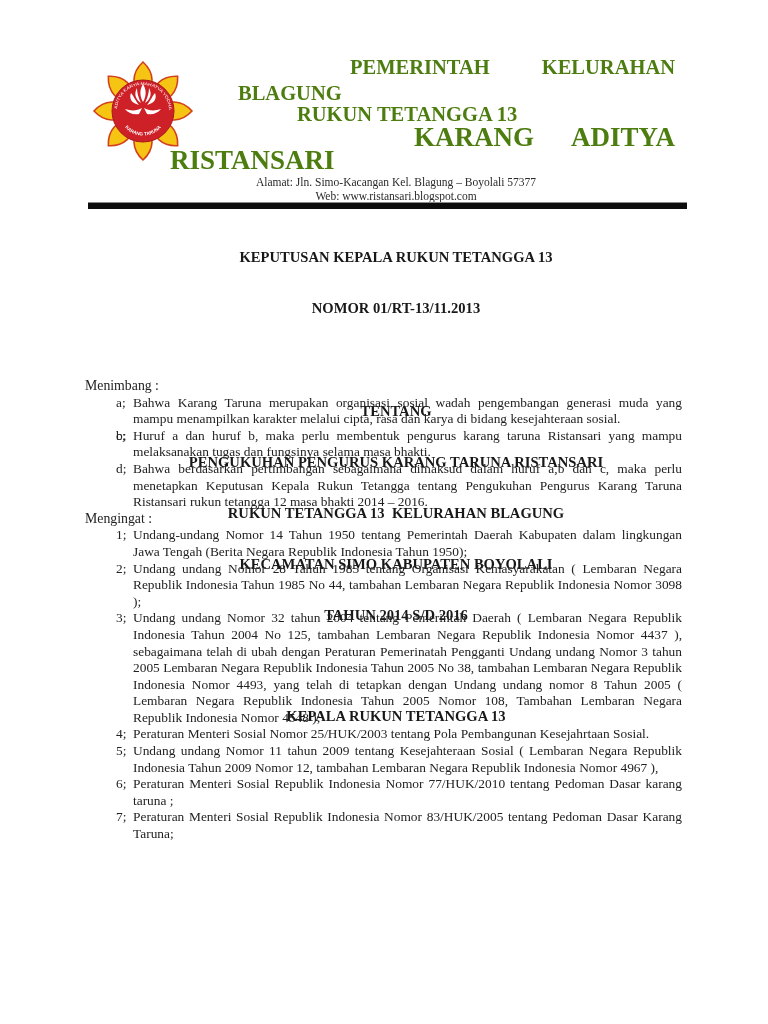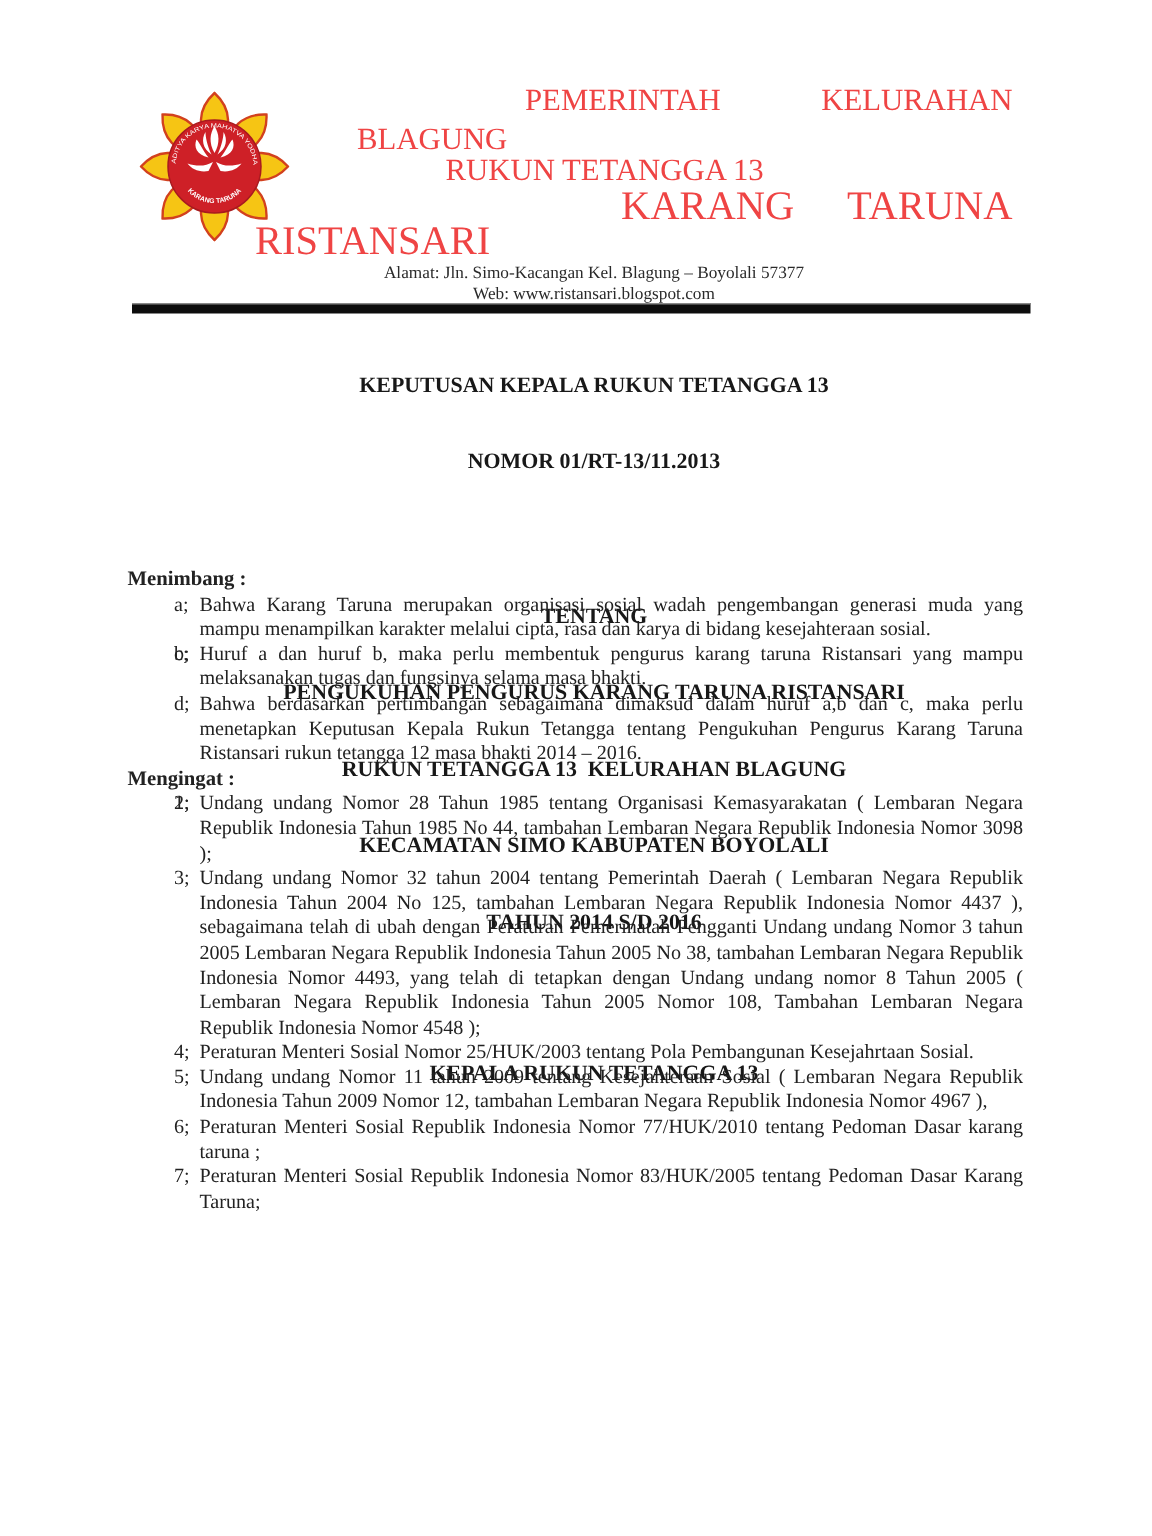--- a/index.html
+++ b/index.html
@@ -3,33 +3,33 @@
 <meta charset="utf-8">
 <style>
   html,body{margin:0;padding:0;}
   body{
     width:768px;height:1024px;background:#ffffff;position:relative;overflow:hidden;
     font-family:"Liberation Serif","DejaVu Serif",serif;color:#1c1c1c;
     -webkit-font-smoothing:antialiased;
   }
   .abs{position:absolute;}
   
-  .hline{font-weight:400;white-space:nowrap;color:#ef4444;}
+  .hline{font-weight:700;white-space:nowrap;color:#4d7c0f;}
   .sz1{font-size:20.5px;line-height:21px;}
   .sz2{font-size:27px;line-height:27px;}
   .spread{display:flex;justify-content:space-between;}
   .addr{left:0;right:0;text-align:center;font-size:11.5px;line-height:13.5px;color:#2a2a2a;transform:translateX(12px);}
   .rule{left:88px;top:202px;width:599px;height:6px;background:#0d0d0d;border-top:1.5px solid #8a8a8a;}
   
   .titleblock{top:215px;left:12px;width:768px;text-align:center;font-weight:700;
     font-size:14.6px;line-height:17px;color:#181818;white-space:pre-wrap;}
   .gap18{height:18px;} .gap16{height:16px;}
   
   .docbody{top:378px;left:85px;width:597px;font-size:13.4px;line-height:16.6px;color:#222;}
-  .sect-label{font-weight:700;font-size:13.8px;}
+  .sect-label{font-weight:400;font-size:13.8px;}
   .li{position:relative;padding-left:48px;text-align:justify;}
   .li .no{position:absolute;left:31px;top:0;text-align:left;}
   
   .emblem{left:93px;top:58px;width:100px;height:106px;}
 </style>
 </head>
 <body>
 
 <div>
 
@@ -69,21 +69,21 @@
   </svg>
 
   <div class="abs hline sz1 spread" style="left:350px;top:57px;width:325px;">
     <span>PEMERINTAH</span>
     <span>KELURAHAN</span>
   </div>
   <div class="abs hline sz1" style="left:238px;top:83px;">BLAGUNG</div>
   <div class="abs hline sz1" style="left:297px;top:104px;">RUKUN TETANGGA 13</div>
   <div class="abs hline sz2 spread" style="left:414px;top:124px;width:261px;gap:28px;">
     <span>KARANG</span>
-    <span>TARUNA</span>
+    <span>ADITYA</span>
   </div>
   <div class="abs hline sz2" style="left:170px;top:147px;">RISTANSARI</div>
 
   <div class="abs addr" style="top:176px;">Alamat: Jln. Simo-Kacangan Kel. Blagung – Boyolali 57377</div>
   <div class="abs addr" style="top:190px;">Web: www.ristansari.blogspot.com</div>
 
   <div class="abs rule"></div>
 </div>
 
 <div class="abs titleblock">
@@ -116,20 +116,21 @@
   </div>
   <div class="li">
     <span class="no">d;</span>
     <span>Bahwa berdasarkan pertimbangan sebagaimana dimaksud dalam huruf a,b dan c, maka perlu menetapkan Keputusan Kepala Rukun Tetangga tentang Pengukuhan Pengurus Karang Taruna Ristansari rukun tetangga 12 masa bhakti 2014 – 2016.</span>
   </div>
 
   <div class="sect-label">Mengingat :</div>
 
   <div class="li">
     <span class="no">1;</span>
+    <span>Undang-undang Nomor 14 Tahun 1950 tentang Pemerintah Daerah Kabupaten dalam lingkungan Jawa Tengah (Berita Negara Republik Indonesia Tahun 1950);</span>
   </div>
   <div class="li">
     <span class="no">2;</span>
     <span>Undang undang Nomor 28 Tahun 1985 tentang Organisasi Kemasyarakatan ( Lembaran Negara Republik Indonesia Tahun 1985 No 44, tambahan Lembaran Negara Republik Indonesia Nomor 3098 );</span>
   </div>
   <div class="li">
     <span class="no">3;</span>
     <span>Undang undang Nomor 32 tahun 2004 tentang Pemerintah Daerah ( Lembaran Negara Republik Indonesia Tahun 2004 No 125, tambahan Lembaran Negara Republik Indonesia Nomor 4437 ), sebagaimana telah di ubah dengan Peraturan Pemerinatah Pengganti Undang undang Nomor 3 tahun 2005 Lembaran Negara Republik Indonesia Tahun 2005 No 38, tambahan Lembaran Negara Republik Indonesia Nomor 4493, yang telah di tetapkan dengan Undang undang nomor 8 Tahun 2005 ( Lembaran Negara Republik Indonesia Tahun 2005 Nomor 108, Tambahan Lembaran Negara Republik Indonesia Nomor 4548 );</span>
   </div>
   <div class="li">

